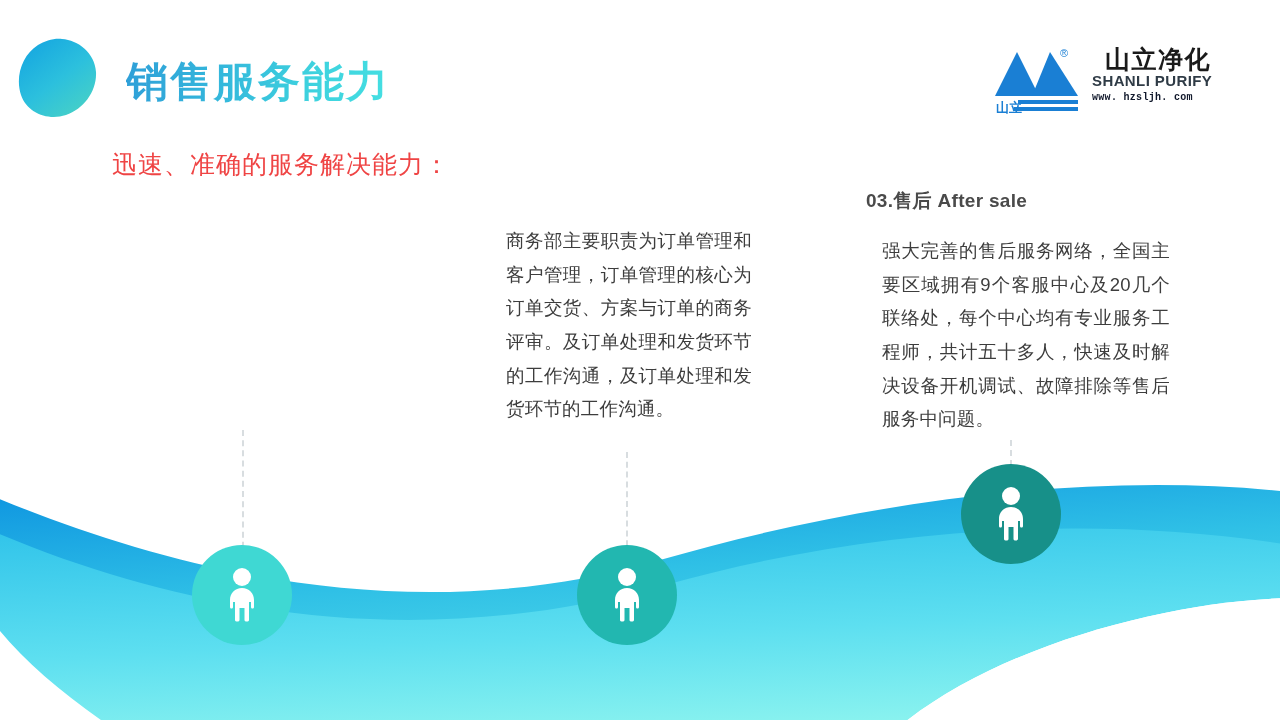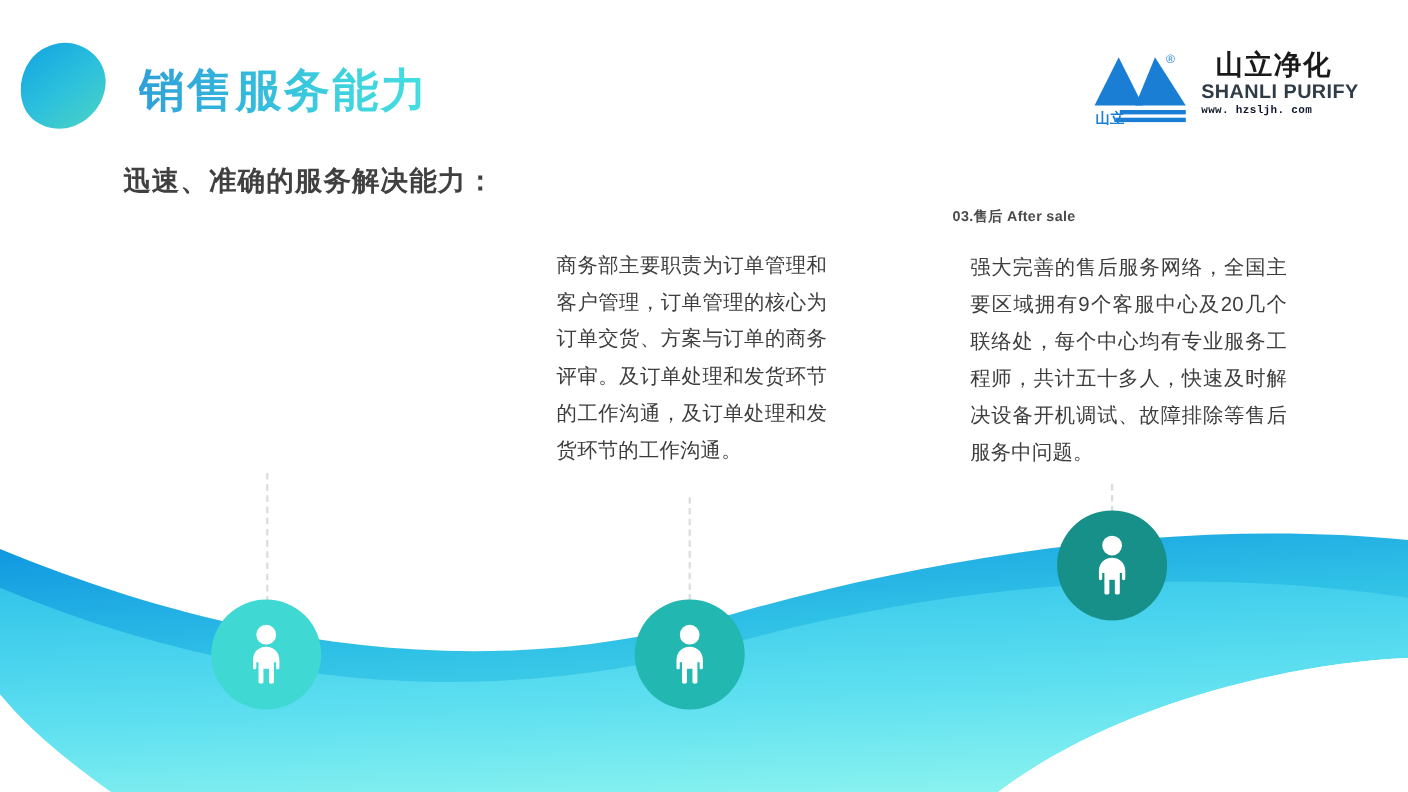--- a/index.html
+++ b/index.html
@@ -87,21 +87,21 @@
   .logo-cn {
     font-size: 25px;
     font-weight: 700;
     color: #1a1a1a;
     letter-spacing: 1.5px;
     line-height: 1.05;
     white-space: nowrap;
     text-align: center;
   }
   .logo-en {
-    font-size: 18px;
+    font-size: 15px;
     font-weight: 700;
     color: #2f3b46;
     letter-spacing: 0.4px;
     line-height: 1.25;
     white-space: nowrap;
   }
   .logo-url {
     font-size: 10px;
     font-weight: 700;
     color: #0f172a;
@@ -110,37 +110,37 @@
     white-space: nowrap;
     font-family: Liberation Mono, monospace;
   }
 
   
   .subtitle {
     position: absolute;
     left: 112px;
     top: 148px;
     font-size: 25px;
-    color: #404040;
-    font-weight: 700;
+    color: #ef4444;
+    font-weight: 400;
     letter-spacing: 1px;
     white-space: nowrap;
   }
 
   
   .col {
     position: absolute;
     width: 278px;
   }
   .col-1 { left: 112px; top: 208px; }
   .col-2 { left: 490px; top: 208px; }
   .col-3 { left: 866px; top: 188px; width: 320px; }
 
   .col-heading {
-    font-size: 13px;
+    font-size: 19px;
     font-weight: 700;
     color: #4a4a4a;
     letter-spacing: 0.3px;
     margin: 0 0 20px 0;
     white-space: nowrap;
   }
   .col-body {
     font-size: 18.5px;
     line-height: 1.82;
     color: #3d3d3d;

